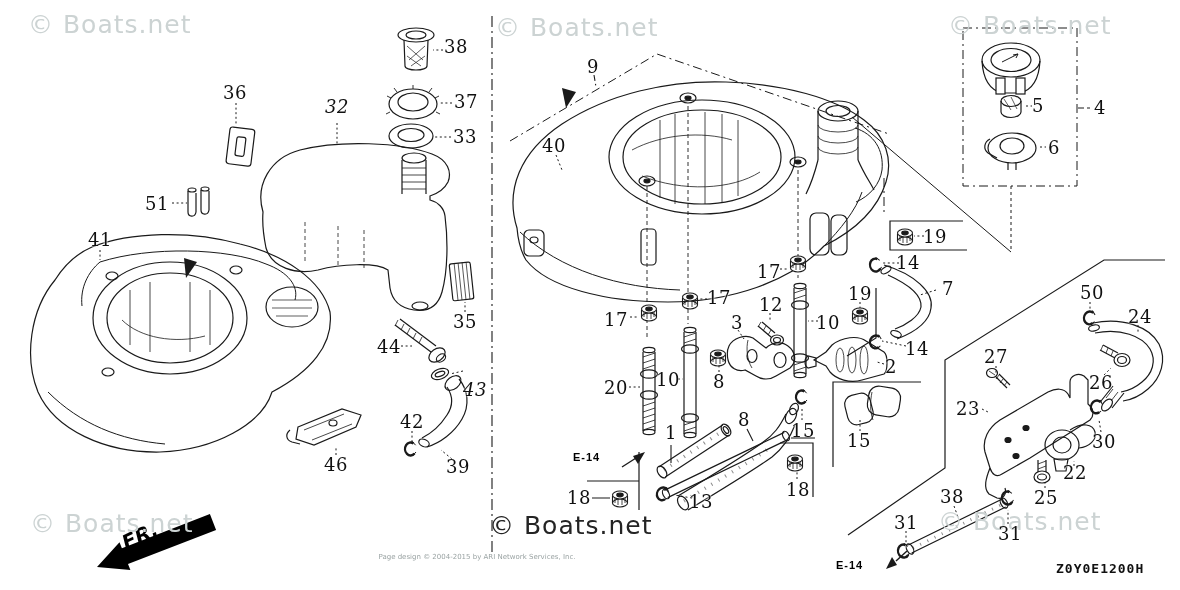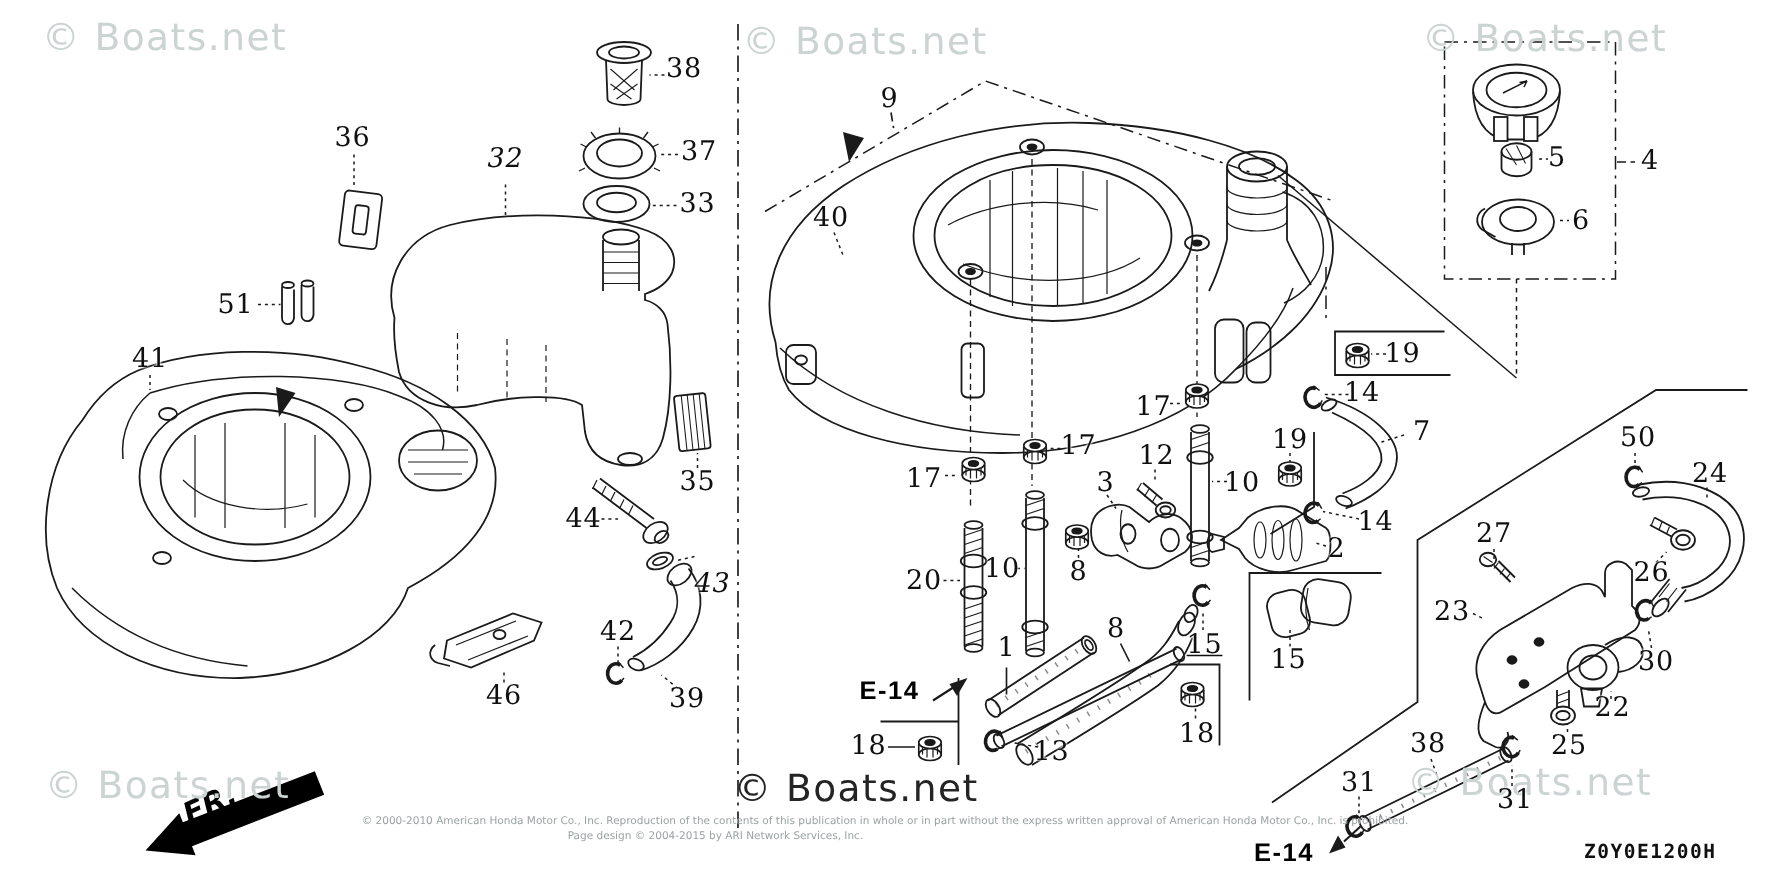--- a/index.html
+++ b/index.html
@@ -8,21 +8,21 @@
   #art{position:absolute;left:0;top:0;}
   #label-layer{position:absolute;left:0;top:0;width:1180px;height:590px;pointer-events:none;}
   .callout{position:absolute;transform:translate(-50%,-50%);font-family:"DejaVu Serif",serif;
            font-size:18px;color:#101010;letter-spacing:.5px;white-space:nowrap;
            text-shadow:0 0 2px #fff,0 0 2px #fff;}
   .wm{position:absolute;font-family:"DejaVu Sans",sans-serif;font-size:25px;letter-spacing:1px;
       white-space:nowrap;}
   .wm.light{color:#ccd3d3;}
   .wm.dark{color:#242424;}
   .ref-label{position:absolute;font-family:"Liberation Sans",sans-serif;font-weight:700;
-             font-size:17px;color:#000;letter-spacing:1px;white-space:nowrap;}
+             font-size:11px;color:#000;letter-spacing:1px;white-space:nowrap;}
   .footer-line{position:absolute;transform:translateX(-50%);font-size:7px;color:#9aa3a3;
                white-space:nowrap;font-family:"DejaVu Sans",sans-serif;}
   #diagram-code{position:absolute;left:1056px;top:561px;font-family:"DejaVu Sans Mono",monospace;
                 font-weight:700;font-size:13px;letter-spacing:1px;color:#111;}
 </style>
 </head>
 <body>
 
 <div id="stage">
 
@@ -359,21 +359,20 @@
   </g>
 
   <g>
     <polygon points="209.9,514.1 121.9,548.2 119.5,542.2 97,567 130.4,570.1 128,564.1 216.1,529.9" fill="#000" stroke="none"></polygon>
     <text transform="translate(126,550) rotate(-25)" font-family="DejaVu Sans, sans-serif" font-weight="bold" font-style="italic" font-size="20" fill="#000">FR.</text>
   </g>
 </svg>
 
 <div id="label-layer">
   <div id="diagram-code">Z0Y0E1200H</div>
-  <div class="footer-line" style="left:590px;top:543px;">© 2000-2010 American Honda Motor Co., Inc. Reproduction of the contents of this publication in whole or in part without the express written approval of American Honda Motor Co., Inc. is prohibited.</div>
   <div class="footer-line" style="left:477px;top:553px;">Page design © 2004-2015 by ARI Network Services, Inc.</div>
 <div class="wm light" style="left: 28px; top: 10px;">© Boats.net</div>
       <div class="wm light" style="left: 495px; top: 13px;">© Boats.net</div>
       <div class="wm light" style="left: 948px; top: 11px;">© Boats.net</div>
       <div class="wm light" style="left: 30px; top: 509px;">© Boats.net</div>
       <div class="wm dark" style="left: 489px; top: 511px;">© Boats.net</div>
       <div class="wm light" style="left: 938px; top: 507px;">© Boats.net</div>
       <div class="callout" style="left: 456px; top: 46px;">38</div>
       <div class="callout" style="left: 235px; top: 92px;">36</div>
       <div class="callout" style="left: 337px; top: 106px; font-style: italic;">32</div>

